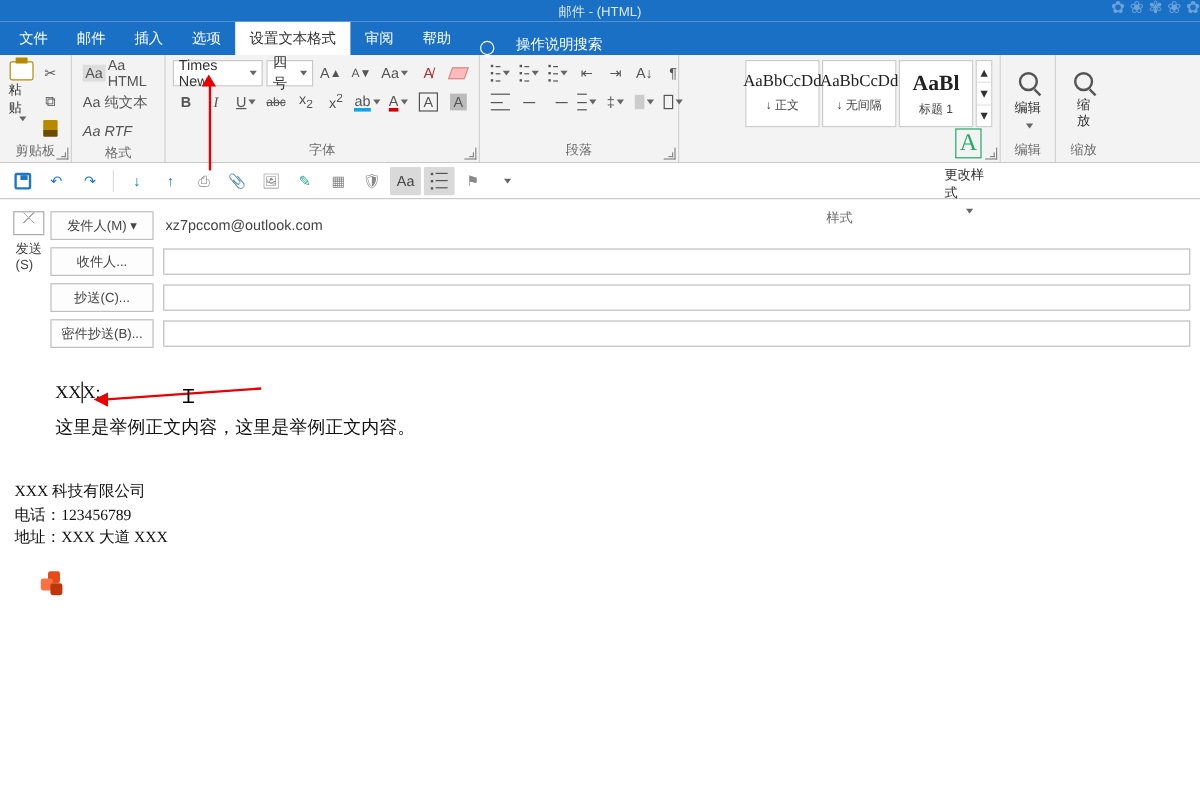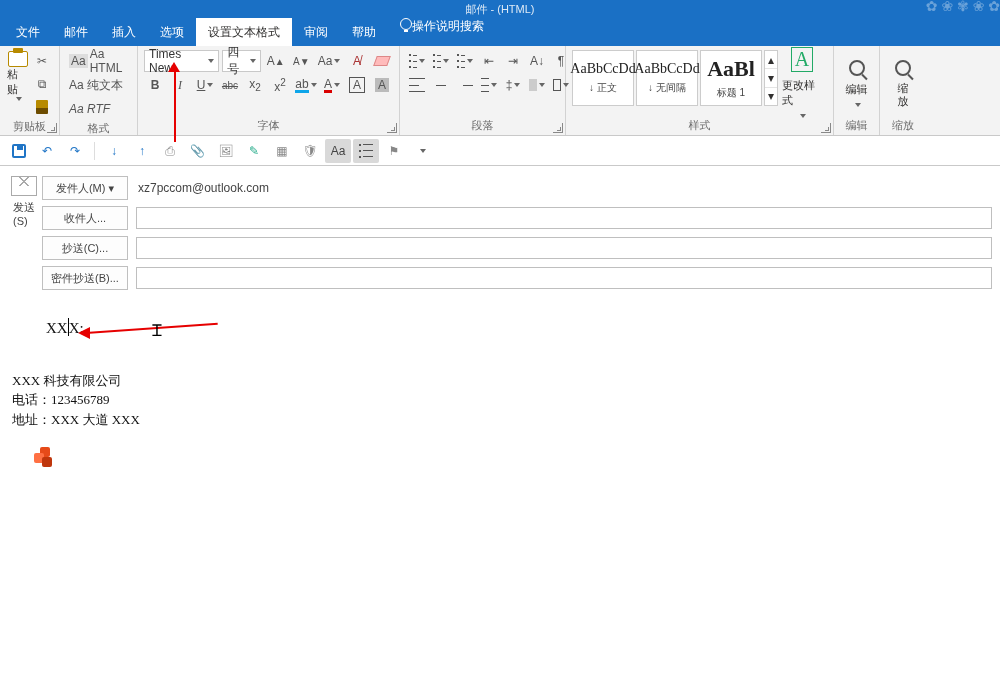--- a/index.html
+++ b/index.html
@@ -20,21 +20,21 @@
 
   
   .titlebar{height:18px;background:var(--blue);color:#fff;display:flex;align-items:center;justify-content:center;position:relative;font-size:11px;overflow:hidden}
   .titlebar .title{opacity:.85}
   .titlebar .deco{position:absolute;right:0;top:-2px;height:24px;display:flex;gap:8px;opacity:.35;font-size:14px}
 
   
   .tabs{height:28px;background:var(--blue);display:flex;align-items:stretch;padding-left:4px;color:#fff}
   .tabs .tab{padding:0 12px;display:flex;align-items:center;font-size:12px;cursor:pointer}
   .tabs .tab.active{background:#fff;color:var(--ink)}
-  .tabs .tell{display:flex;align-items:flex-start;gap:0;padding:0 12px}
+  .tabs .tell{display:flex;align-items:flex-end;gap:18px;padding:0 12px}
   .tabs .bulb{width:12px;height:12px;border:1.2px solid #fff;border-radius:50%;position:relative}
   .tabs .bulb:after{content:"";position:absolute;width:4px;height:2px;background:#fff;bottom:-3px;left:3px}
 
   
   .ribbon{height:90px;background:var(--bg-light);border-bottom:1px solid var(--border);display:flex;align-items:stretch}
   .group{display:flex;flex-direction:column;justify-content:space-between;padding:4px 6px 2px;border-right:1px solid var(--group-sep);position:relative}
   .group .gname{text-align:center;font-size:11px;color:var(--muted);height:16px;line-height:16px}
   .group .grows{flex:1;display:flex;flex-direction:column;gap:2px}
   .group .launcher{position:absolute;right:2px;bottom:2px;width:10px;height:10px;border:1px solid #888;border-left:none;border-top:none}
   .group .launcher:before{content:"";position:absolute;right:1px;bottom:1px;width:3px;height:3px;border-right:1px solid #888;border-bottom:1px solid #888}
@@ -72,21 +72,21 @@
 
   .bullets{width:16px;height:14px;display:inline-flex;flex-direction:column;justify-content:space-between}
   .bullets i{display:flex;align-items:center;gap:2px}
   .bullets i:before{content:"";width:2px;height:2px;background:#555}
   .bullets i:after{content:"";flex:1;height:1px;background:#555}
 
   
   .sgal{display:flex;align-items:center;gap:2px}
   .scard{width:62px;height:56px;border:1px solid #ccc;background:#fff;display:flex;flex-direction:column;align-items:center;justify-content:center;font-size:10px;text-align:center;gap:4px}
   .scard .ssample{font-size:14px;font-family:"SimSun","宋体",serif;color:#222}
-  .scard.aabl .ssample{font-size:22px;font-weight:bold;font-family:"Microsoft YaHei"}
+  .scard.aabl .ssample{font-size:18px;font-weight:bold;font-family:"Microsoft YaHei"}
   .scard .slabel{font-size:10px;color:#444}
   .sctl{width:14px;height:56px;border:1px solid #ccc;background:#fff;display:flex;flex-direction:column}
   .sctl div{flex:1;display:flex;align-items:center;justify-content:center;border-bottom:1px solid #e4e4e4}
   .sctl div:last-child{border-bottom:none}
 
   
   .big-v{width:40px;height:64px;display:flex;flex-direction:column;align-items:center;justify-content:center;gap:6px;font-size:11px}
   .mag{width:16px;height:16px;border:2px solid #555;border-radius:50%;position:relative}
   .mag:after{content:"";position:absolute;width:7px;height:2px;background:#555;bottom:-4px;right:-5px;transform:rotate(45deg)}
 
@@ -330,21 +330,21 @@
             <span style="width:12px;height:12px;border:1px solid #555;display:inline-block"></span>
             <span class="drop-caret"></span>
           </div>
       </div>
     </div>
     <div class="gname">段落</div>
     <span class="launcher"></span>
   </div>
 
   <div class="group" style="width:268px">
-    <div class="grows" style="flex-direction:row;align-items:flex-start;gap:4px">
+    <div class="grows" style="flex-direction:column;align-items:flex-end;gap:4px">
       <div class="sgal">
         <div class="scard">
           <div class="ssample">AaBbCcDd</div>
           <div class="slabel">↓ 正文</div>
         </div>
         <div class="scard">
           <div class="ssample">AaBbCcDd</div>
           <div class="slabel">↓ 无间隔</div>
         </div>
         <div class="scard aabl">
@@ -444,20 +444,21 @@
       <div class="fbtn">密件抄送(B)...</div>
       <input class="finput" style="">
     </div>
   </div>
 </div>
 
 <div class="mailbody">
   <div>
     <span>XX</span><span class="caret"></span><span>X:</span>
   </div>
+  <div>这里是举例正文内容，这里是举例正文内容。</div>
 
   <div class="sig">
     <div>XXX 科技有限公司</div>
     <div>电话：123456789</div>
     <div>地址：XXX 大道 XXX</div>
     <div class="office-ico">
       <span class="o1"></span>
         <span class="o2"></span>
         <span class="o3"></span>
     </div>

